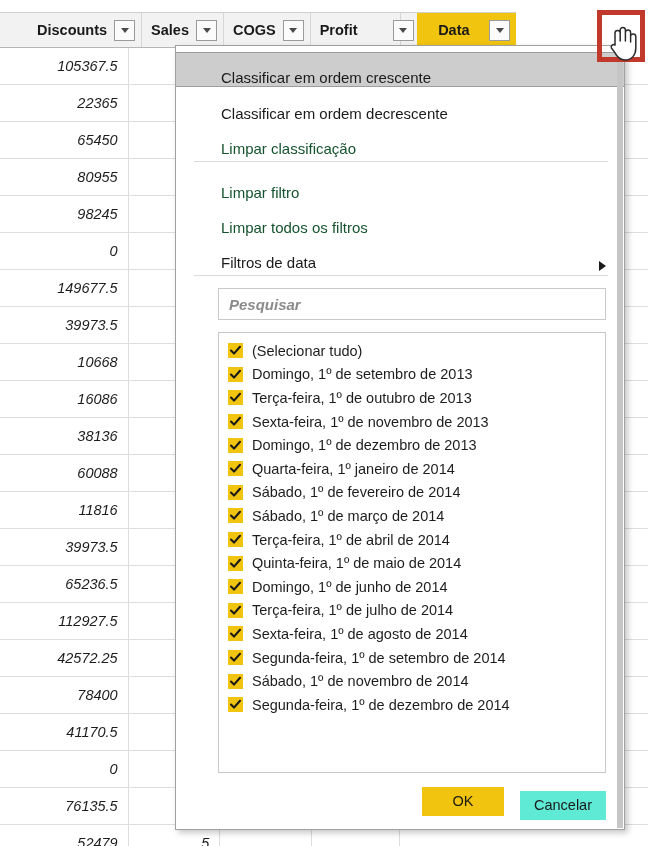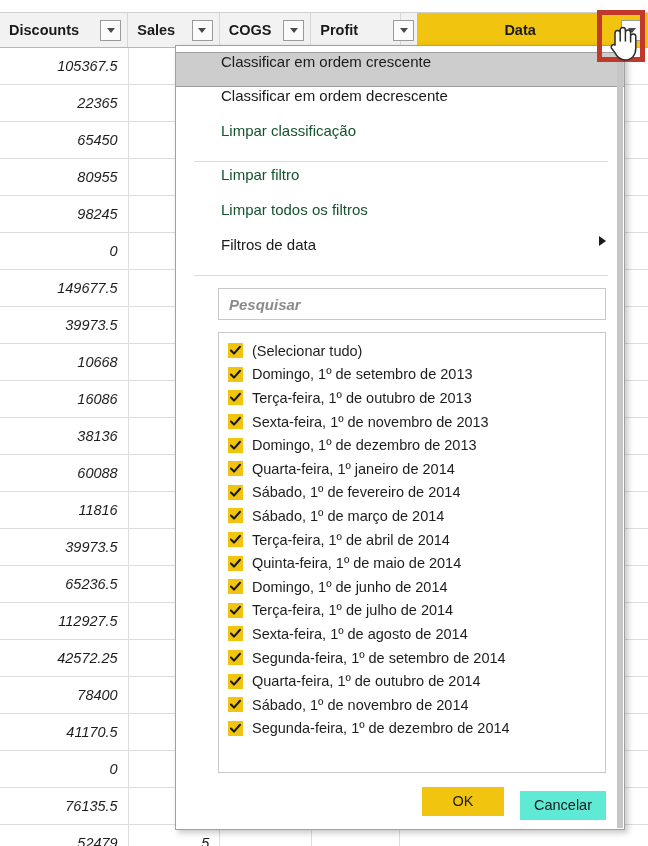--- a/index.html
+++ b/index.html
@@ -19,27 +19,28 @@
   
   #grid {
     position: absolute;
     left: 0; top: 0;
     width: 648px; height: 846px;
   }
 
   .header-row {
     position: absolute;
     left: 0; top: 12px;
-    width: 648px; height: 36px;
+    width: 516px; height: 36px;
     display: flex;
     align-items: stretch;
     background: #f2f2f2;
     border-top: 1px solid #d0d0d0;
     border-bottom: 1px solid #b6b6b6;
     box-sizing: border-box;
+    padding-left: 28px;
   }
   .hcell {
     display: flex;
     align-items: center;
     box-sizing: border-box;
     border-right: 1px solid #d6d6d6;
     padding: 0 6px 0 9px;
     background: #f2f2f2;
     position: relative;
   }
@@ -122,21 +123,21 @@
     box-sizing: border-box;
     box-shadow: 3px 3px 6px rgba(0,0,0,0.22);
     z-index: 30;
     display: flex;
     flex-direction: column;
   }
 
   .menu-item {
     height: 35px;
     display: flex;
-    align-items: flex-start;
+    align-items: flex-end;
     padding-left: 45px;
     padding-right: 18px;
     font-size: 15px;
     color: #1a1a1a;
     box-sizing: border-box;
     position: relative;
   }
   .menu-item.highlight {
     background: #cdcdcd;
     border-top: 1px solid #9d9d9d;
@@ -622,28 +623,20 @@
           </svg>
         </span>
         <span class="check-label">Segunda-feira, 1º de setembro de 2014</span>
       </div>
       <div class="check-row">
         <span class="checkbox">
           <svg width="15" height="15" viewBox="0 0 15 15">
             <path d="M3 7.6 L6 10.6 L12 3.8" fill="none" stroke="#1a1a1a" stroke-width="2.1" stroke-linecap="round" stroke-linejoin="round"></path>
           </svg>
         </span>
-        <span class="check-label">Quarta-feira, 1º de outubro de 2014</span>
-      </div>
-      <div class="check-row">
-        <span class="checkbox">
-          <svg width="15" height="15" viewBox="0 0 15 15">
-            <path d="M3 7.6 L6 10.6 L12 3.8" fill="none" stroke="#1a1a1a" stroke-width="2.1" stroke-linecap="round" stroke-linejoin="round"></path>
-          </svg>
-        </span>
         <span class="check-label">Sábado, 1º de novembro de 2014</span>
       </div>
       <div class="check-row">
         <span class="checkbox">
           <svg width="15" height="15" viewBox="0 0 15 15">
             <path d="M3 7.6 L6 10.6 L12 3.8" fill="none" stroke="#1a1a1a" stroke-width="2.1" stroke-linecap="round" stroke-linejoin="round"></path>
           </svg>
         </span>
         <span class="check-label">Segunda-feira, 1º de dezembro de 2014</span>
       </div>

